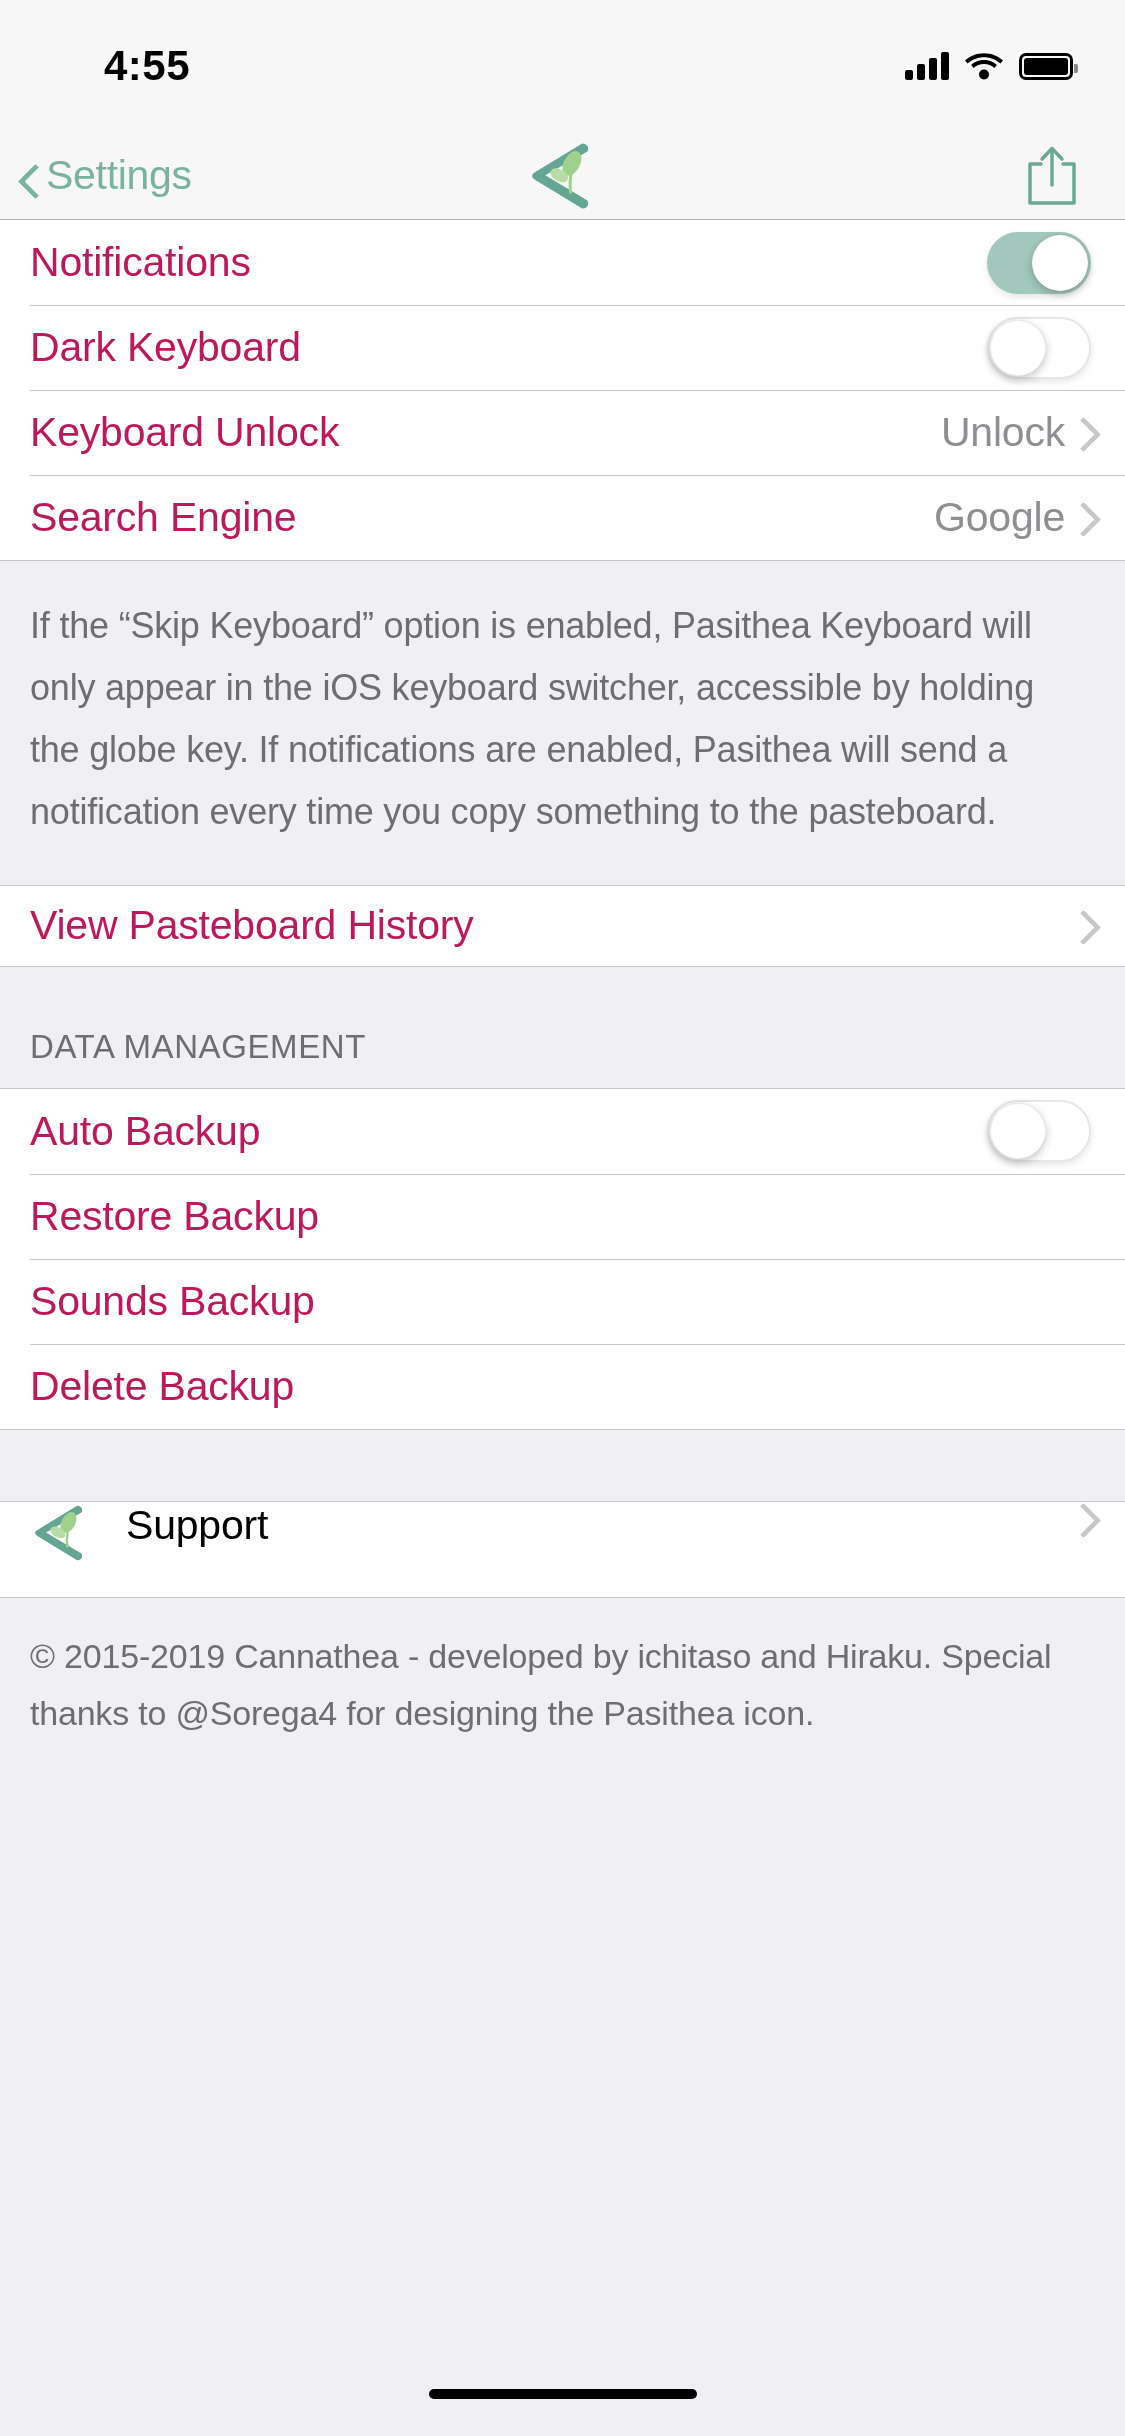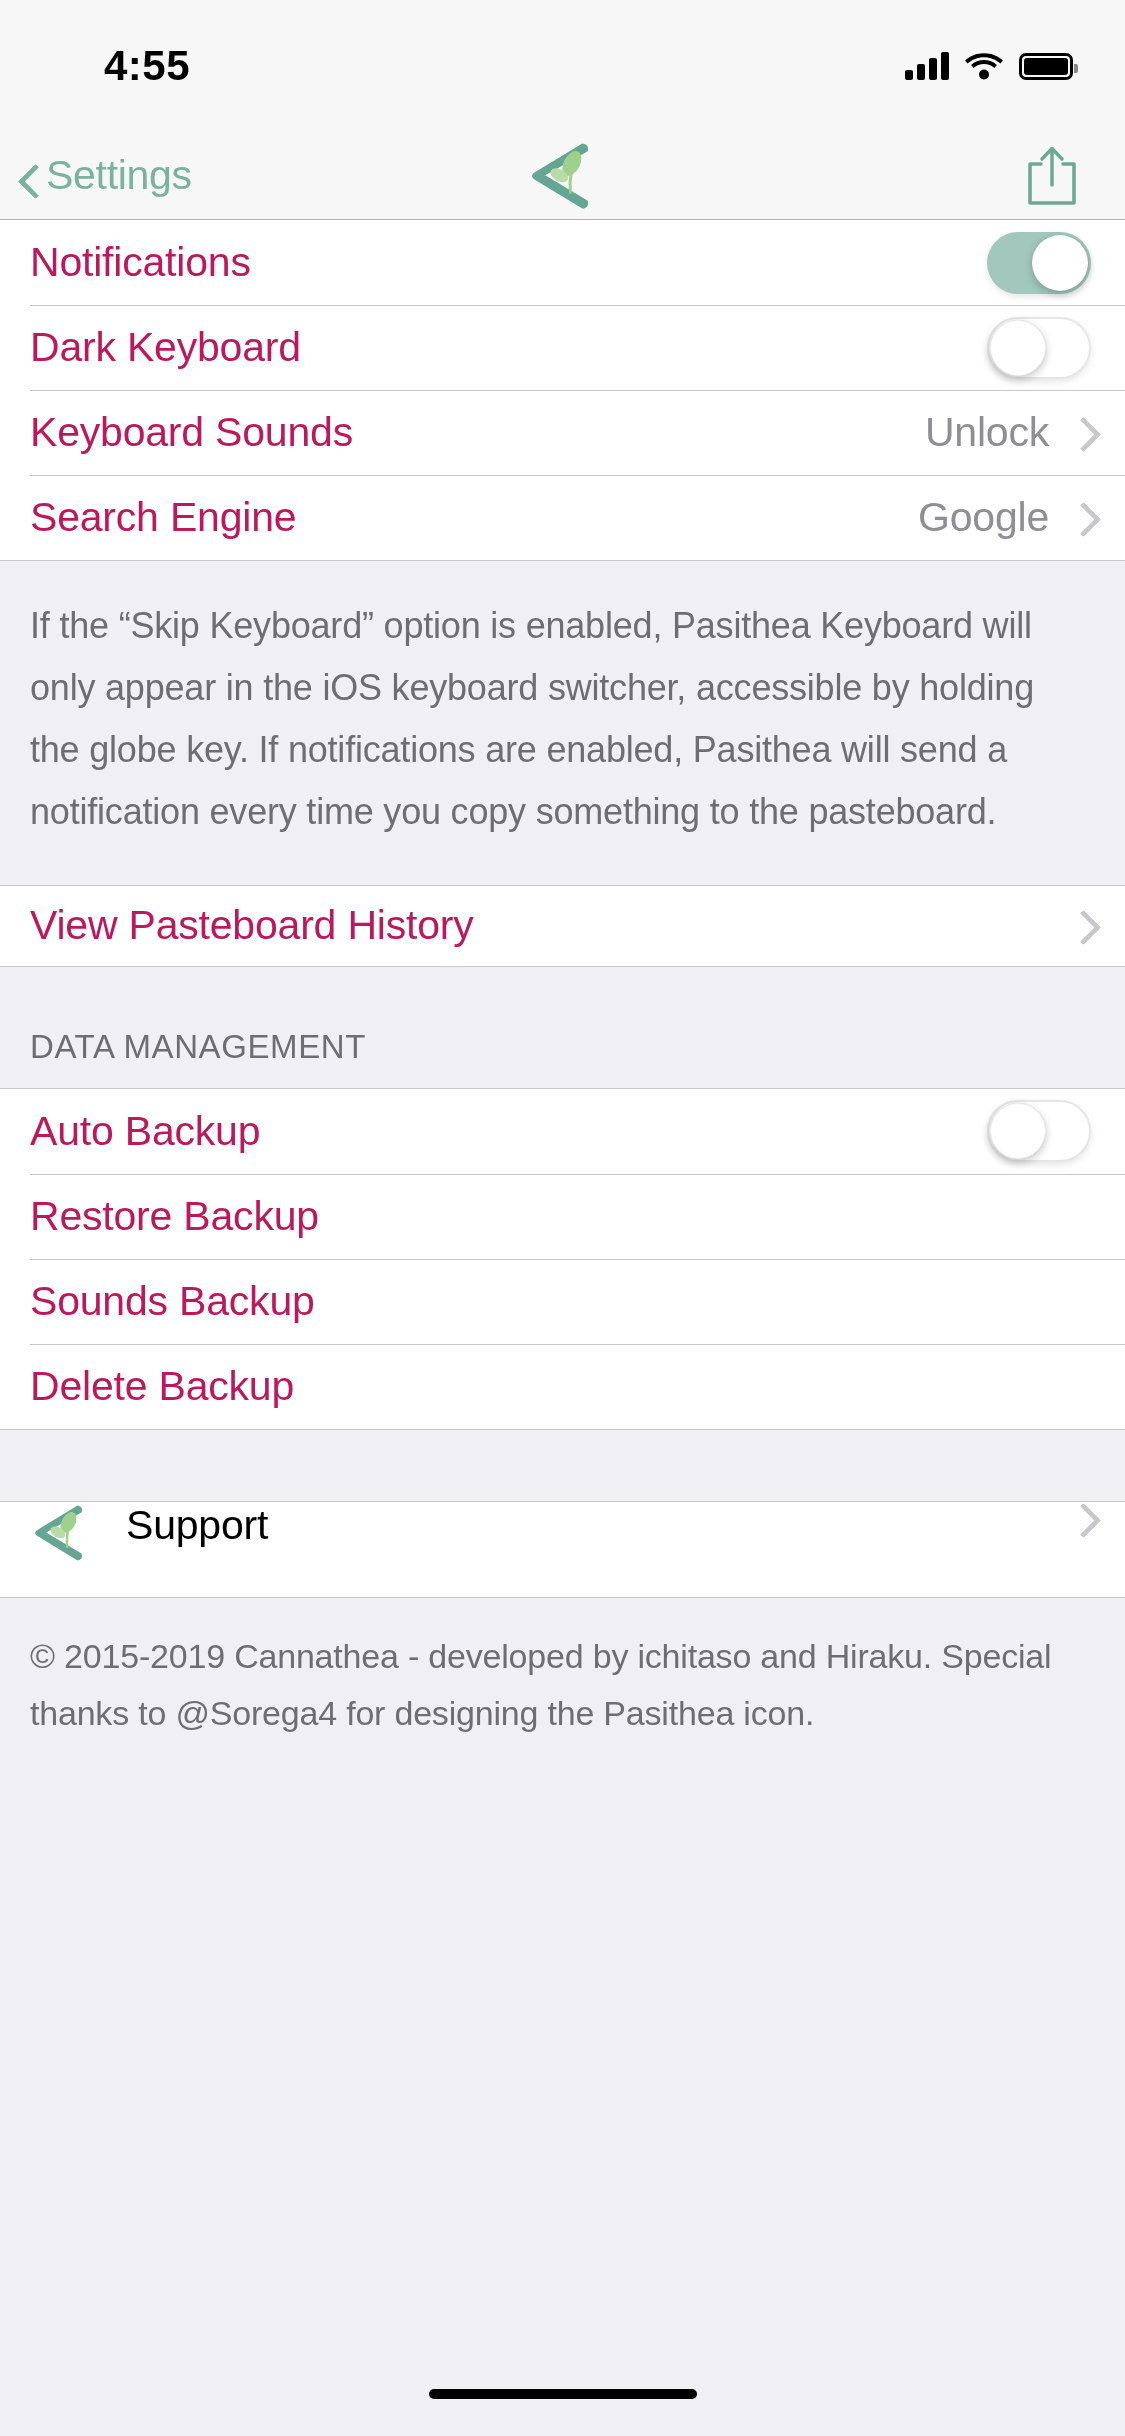--- a/index.html
+++ b/index.html
@@ -142,21 +142,21 @@
   .row-label {
     font-size: 41px;
     color: #be185d;
     letter-spacing: -0.2px;
     flex: 1;
   }
   .row-value {
     font-size: 41px;
     color: #8E8E93;
     letter-spacing: -0.2px;
-    margin-right: 22px;
+    margin-right: 6px;
   }
   .chev-right {
     width: 20px; height: 34px;
     position: relative;
     flex: none;
   }
   .chev-right::before {
     content: "";
     position: absolute;
     left: 0; top: 6px;
@@ -312,21 +312,21 @@
     </div>
 
     <div class="row">
       <span class="row-label">Dark Keyboard</span>
       <span class="toggle off">
           <span class="knob"></span>
         </span>
     </div>
 
     <div class="row">
-      <span class="row-label">Keyboard Sounds</span>
+      <span class="row-label">Keyboard Unlock</span>
       <span class="row-value">Unlock</span>
       <span class="chev-right"></span>
     </div>
 
     <div class="row">
       <span class="row-label">Search Engine</span>
       <span class="row-value">Google</span>
       <span class="chev-right"></span>
     </div>
   </div>

